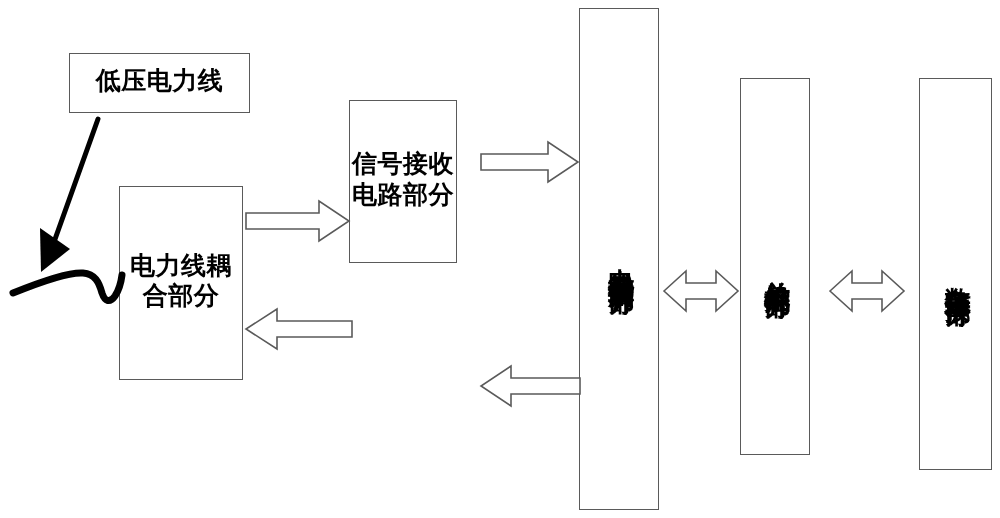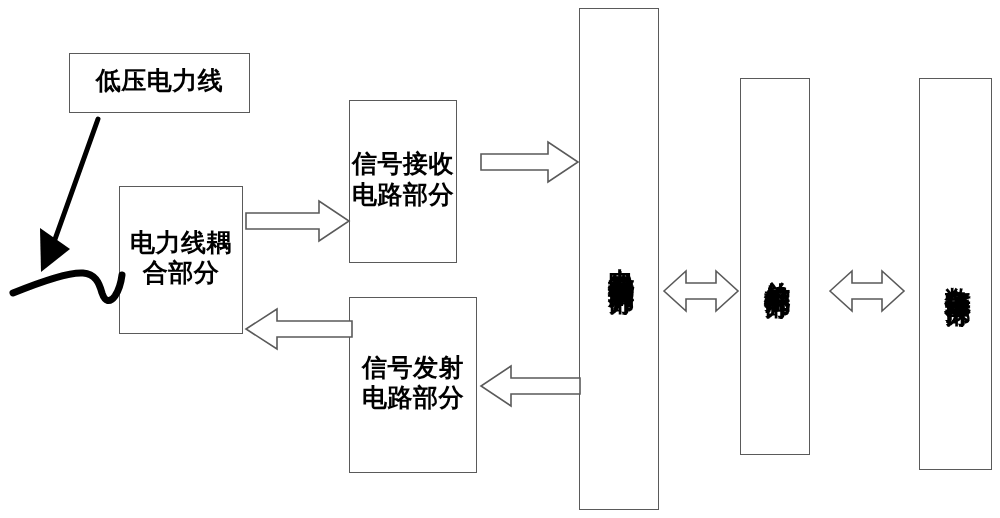--- a/index.html
+++ b/index.html
@@ -36,21 +36,21 @@
   
   .v-box .node-label {
     writing-mode: vertical-rl;
     text-orientation: upright;
     letter-spacing: 2px;
     line-height: 1.05;
   }
   
   #box-powerline   { left: 62px;  top: 53px;  width: 181px; height: 60px; }
   #box-powerline .node-label { font-size: 25px; }
-  #box-coupling    { left: 112px; top: 186px; width: 124px; height: 148px; }
+  #box-coupling    { left: 112px; top: 186px; width: 124px; height: 194px; }
   #box-coupling .node-label { font-size: 25px; }
   #box-receive     { left: 342px; top: 100px; width: 108px; height: 163px; }
   #box-receive .node-label { font-size: 25px; }
   #box-transmit    { left: 342px; top: 297px; width: 128px; height: 176px; }
   #box-transmit .node-label { font-size: 25px; }
   #box-modem       { left: 572px; top: 8px;   width: 80px;  height: 502px; }
   #box-modem .node-label { font-size: 26px; }
   #box-mcu         { left: 733px; top: 78px;  width: 70px;  height: 377px; }
   #box-mcu .node-label { font-size: 26px; }
   #box-digital     { left: 912px; top: 78px;  width: 73px;  height: 392px; }
@@ -91,23 +91,20 @@
   </div>
 
   <div class="node" id="box-coupling">
     <span class="node-label">电力线耦合部分</span>
   </div>
 
   <div class="node" id="box-receive">
     <span class="node-label">信号接收电路部分</span>
   </div>
 
-  <div class="node" id="box-transmit">
-    <span class="node-label">信号发射电路部分</span>
-  </div>
 
   <div class="node v-box" id="box-modem">
     <span class="node-label">电力线信号调制解调部分</span>
   </div>
 
   <div class="node v-box" id="box-mcu">
     <span class="node-label">单片机控制部分</span>
   </div>
 
   <div class="node v-box" id="box-digital">

